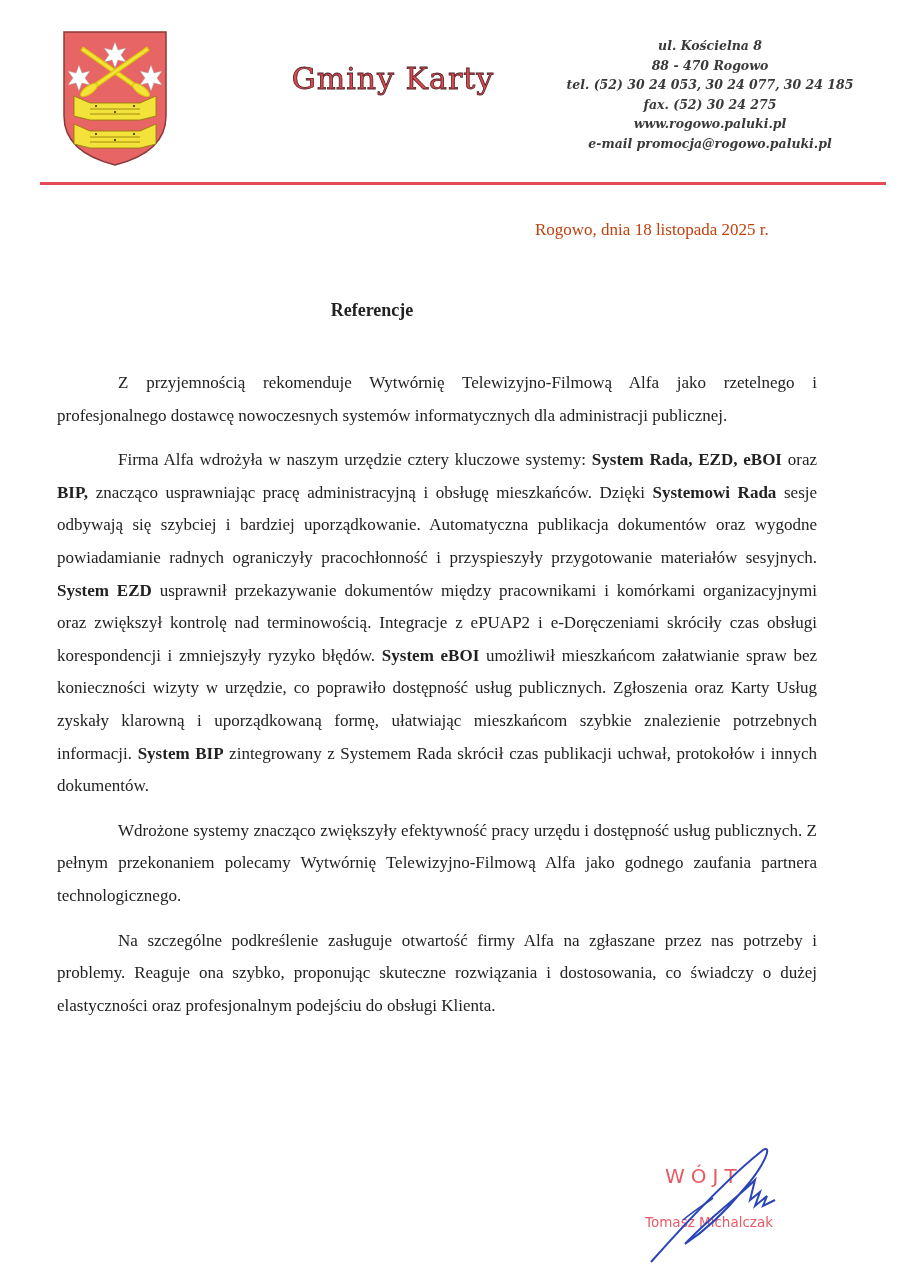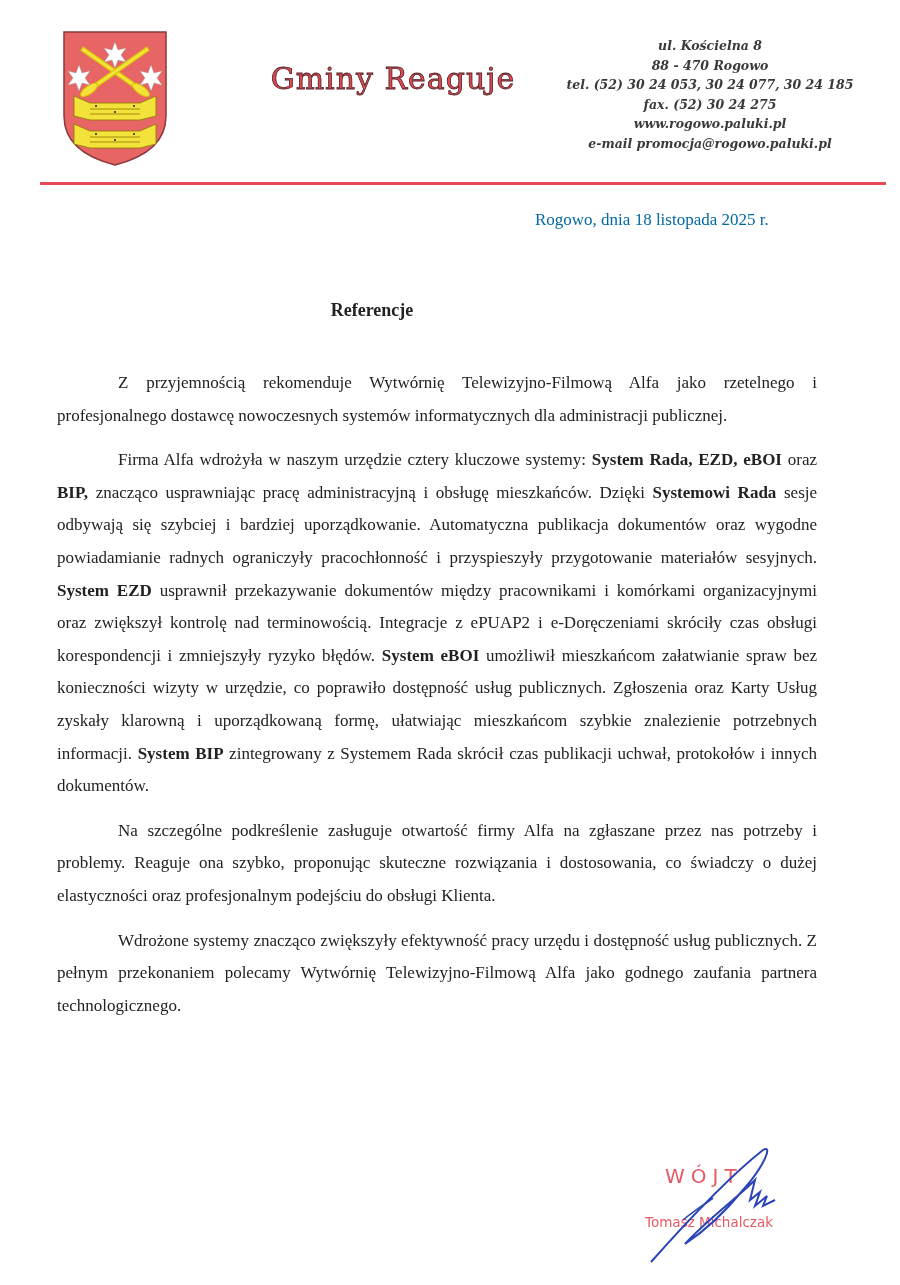--- a/index.html
+++ b/index.html
@@ -1,21 +1,21 @@
 <!DOCTYPE html>
 <html><head>
 <meta charset="utf-8">
 <style>
   html, body { margin: 0; padding: 0; background: #ffffff; }
   body { width: 900px; height: 1285px; position: relative; overflow: hidden; font-family: "Liberation Serif", serif; color: #1c1c1c; }
   .crest { position: absolute; left: 60px; top: 28px; width: 110px; height: 140px; }
   .org-name { position: absolute; left: 228px; top: 62px; width: 330px; text-align: center; font-family: "DejaVu Serif", serif; color: #e0474f; font-size: 30px; line-height: 34px; letter-spacing: 1px; -webkit-text-stroke: 0.8px #4a2226; }
   .contact { position: absolute; left: 560px; top: 36px; width: 300px; text-align: center; font-family: "DejaVu Serif", serif; font-weight: bold; font-style: italic; font-size: 12.5px; line-height: 19.5px; color: #3a3a3a; }
   .rule { position: absolute; left: 40px; top: 182px; width: 846px; height: 3px; background: #e84a55; }
-  .date { position: absolute; left: 535px; top: 210px; font-size: 17px; color: #0369a1; }
+  .date { position: absolute; left: 535px; top: 220px; font-size: 17px; color: #c2410c; }
   .title { position: absolute; left: 0; width: 744px; top: 300px; text-align: center; font-weight: bold; font-size: 18px; color: #222; }
   .body { position: absolute; left: 57px; top: 367px; width: 760px; font-size: 17px; line-height: 32.6px; color: #222; }
   .body p { margin: 0 0 12px 0; text-indent: 61px; text-align: justify; }
   .signature { position: absolute; left: 615px; top: 1140px; width: 180px; height: 130px; }
   .stamp-title { position: absolute; left: 50px; top: 24px; font-family: "DejaVu Sans", sans-serif; color: #e65a66; font-size: 20px; letter-spacing: 6px; }
   .stamp-name { position: absolute; left: 30px; top: 74px; font-family: "DejaVu Sans", sans-serif; color: #e65a66; font-size: 13.5px; white-space: nowrap; }
   .sig-svg { position: absolute; left: 0; top: 0; width: 180px; height: 130px; }
 </style>
 </head>
 <body>
@@ -50,43 +50,43 @@
       <circle cx="36" cy="78" r="1"></circle>
         <circle cx="55" cy="84" r="1"></circle>
         <circle cx="74" cy="78" r="1"></circle>
       <circle cx="36" cy="106" r="1"></circle>
         <circle cx="55" cy="112" r="1"></circle>
         <circle cx="74" cy="106" r="1"></circle>
     </g>
   </svg>
 
   <div class="org-name">
-    <div>Gminy Reaguje</div>
+    <div>Gminy Karty</div>
   </div>
 
   <div class="contact">
     <div>ul. Kościelna 8</div>
     <div>88 - 470 Rogowo</div>
     <div>tel. (52) 30 24 053, 30 24 077, 30 24 185</div>
     <div>fax. (52) 30 24 275</div>
     <div>www.rogowo.paluki.pl</div>
     <div>e-mail promocja@rogowo.paluki.pl</div>
   </div>
 
   <div class="rule"></div>
 </div>
 
 <div class="date">Rogowo, dnia 18 listopada 2025  r.</div>
 <div class="title">Referencje</div>
 
 <div class="body">
   <p><span>Z przyjemnością rekomenduje Wytwórnię Telewizyjno-Filmową Alfa jako rzetelnego i profesjonalnego dostawcę nowoczesnych systemów informatycznych dla administracji publicznej.</span></p>
   <p><span>Firma Alfa wdrożyła w naszym urzędzie cztery kluczowe systemy: </span><strong>System Rada, EZD,</strong><span> </span><strong>eBOI</strong><span> oraz </span><strong>BIP,</strong><span> znacząco usprawniając pracę administracyjną i obsługę mieszkańców. Dzięki </span><strong>Systemowi Rada</strong><span> sesje odbywają się szybciej i bardziej uporządkowanie. Automatyczna publikacja dokumentów oraz wygodne powiadamianie radnych ograniczyły pracochłonność i przyspieszyły przygotowanie materiałów sesyjnych. </span><strong>System EZD</strong><span> usprawnił przekazywanie dokumentów między pracownikami i komórkami organizacyjnymi oraz zwiększył kontrolę nad terminowością. Integracje z ePUAP2 i e-Doręczeniami skróciły czas obsługi korespondencji i zmniejszyły ryzyko błędów. </span><strong>System eBOI</strong><span> umożliwił mieszkańcom załatwianie spraw bez konieczności wizyty w urzędzie, co poprawiło dostępność usług publicznych. Zgłoszenia oraz Karty Usług zyskały klarowną i uporządkowaną formę, ułatwiając mieszkańcom szybkie znalezienie potrzebnych informacji. </span><strong>System BIP</strong><span> zintegrowany z Systemem Rada skrócił czas publikacji uchwał, protokołów i innych dokumentów.</span></p>
+  <p><span>Wdrożone systemy znacząco zwiększyły efektywność pracy urzędu i dostępność usług publicznych. Z pełnym przekonaniem polecamy Wytwórnię Telewizyjno-Filmową Alfa jako godnego zaufania partnera technologicznego.</span></p>
   <p><span>Na szczególne podkreślenie zasługuje otwartość firmy Alfa na zgłaszane przez nas potrzeby i problemy. Reaguje ona szybko, proponując skuteczne rozwiązania i dostosowania, co świadczy o dużej elastyczności oraz profesjonalnym podejściu do obsługi Klienta.</span></p>
-  <p><span>Wdrożone systemy znacząco zwiększyły efektywność pracy urzędu i dostępność usług publicznych. Z pełnym przekonaniem polecamy Wytwórnię Telewizyjno-Filmową Alfa jako godnego zaufania partnera technologicznego.</span></p>
 </div>
 
 <div class="signature">
   <div class="stamp-title">WÓJT</div>
   <div class="stamp-name">Tomasz Michalczak</div>
   <svg class="sig-svg" viewBox="0 0 180 130">
     <path d="M36 122 C60 95, 110 40, 148 10 C158 4, 150 25, 128 50 C110 72, 88 92, 70 104 C92 80, 122 58, 140 40 L135 60 L145 52 L140 66 L152 56 L148 66 L160 60" fill="none" stroke="#2b45b8" stroke-width="2"></path>
     <path d="M68 80 C80 70, 90 64, 98 58" fill="none" stroke="#2b45b8" stroke-width="1.6"></path>
   </svg>
 </div>

